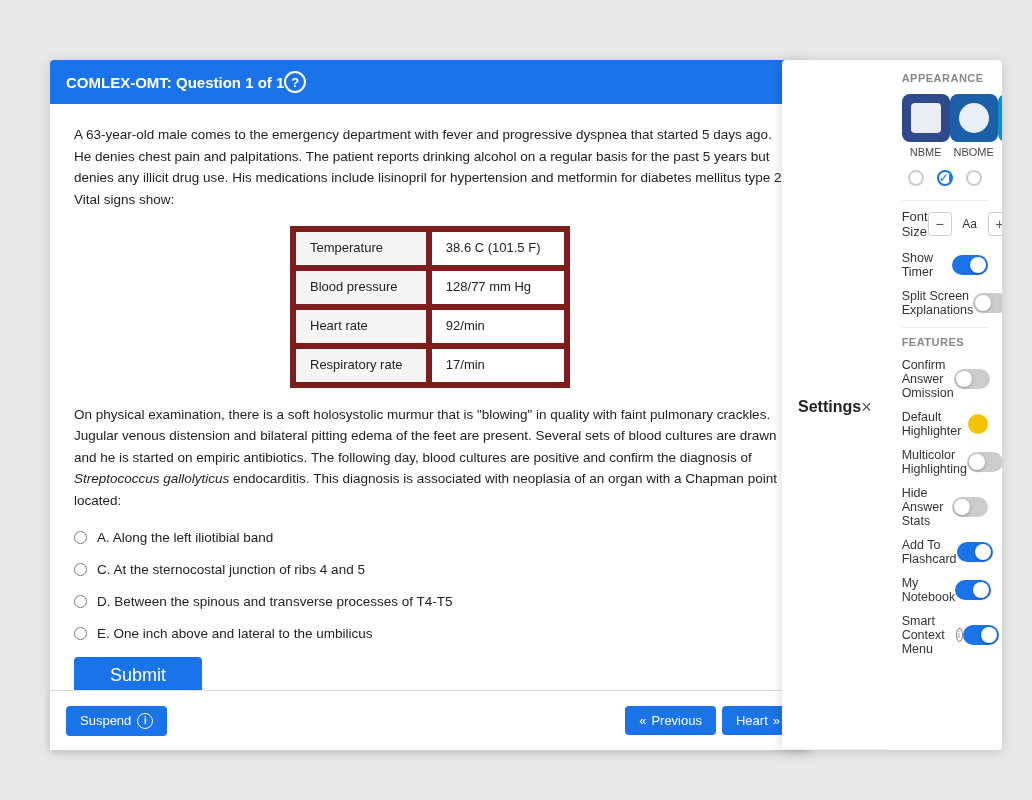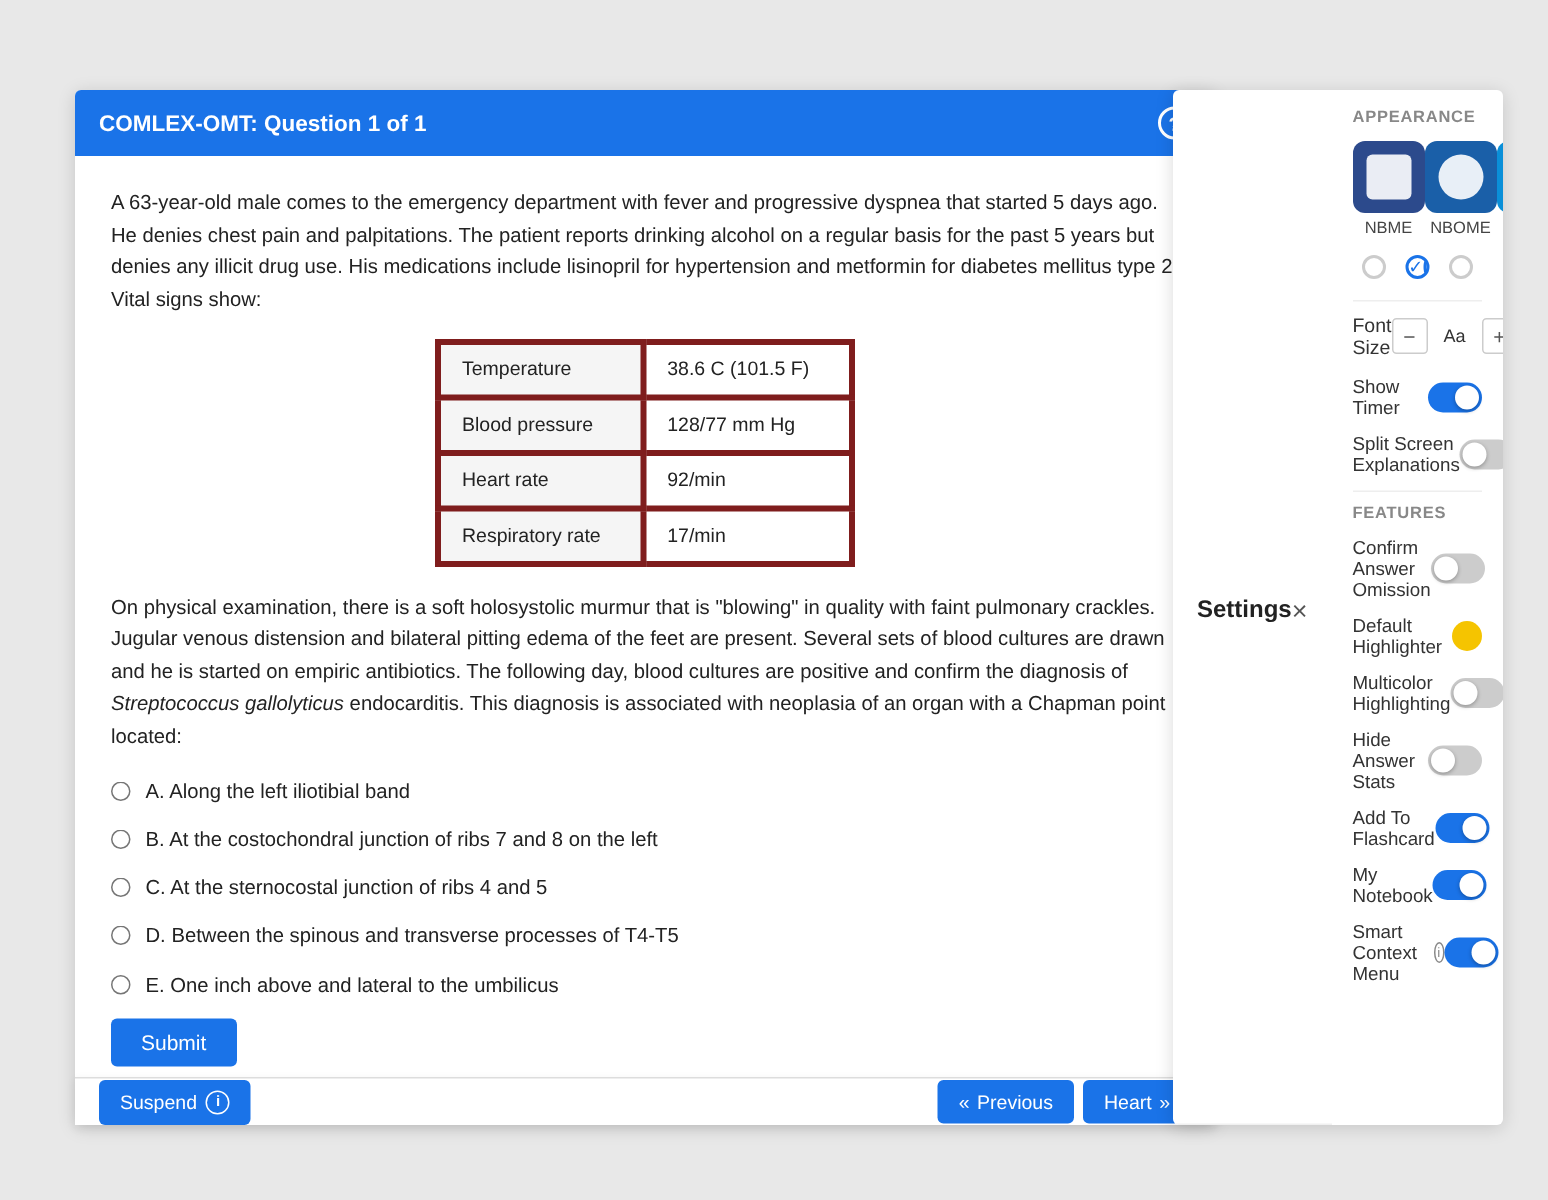--- a/index.html
+++ b/index.html
@@ -28,21 +28,20 @@
     }
 
     
     .question-header {
       background: #1a73e8;
       color: #fff;
       padding: 0 16px;
       height: 44px;
       display: flex;
       align-items: center;
-      justify-content: space-between;
       flex-shrink: 0;
     }
     .question-header-title {
       font-size: 15px;
       font-weight: 600;
     }
     .question-header-icon {
       width: 22px;
       height: 22px;
       border: 2px solid #fff;
@@ -69,21 +68,21 @@
       margin-bottom: 16px;
     }
 
     
     .vitals-table {
       border-collapse: collapse;
       margin: 16px auto;
       min-width: 280px;
     }
     .vitals-table td {
-      border: 4px solid #7f1d1d;
+      border: 6px solid #7f1d1d;
       padding: 6px 14px;
       font-size: 13px;
     }
     .vitals-table td:first-child {
       background: #f5f5f5;
       font-weight: 500;
     }
 
     .question-text-continued {
       margin-bottom: 16px;
@@ -109,34 +108,34 @@
     .answer-choice-label {
       font-size: 13.5px;
       line-height: 1.5;
     }
 
     
     .submit-btn {
       background: #1a73e8;
       color: #fff;
       border: none;
-      padding: 8px 20px;
+      padding: 8px 36px;
       border-radius: 4px;
-      font-size: 14px;
+      font-size: 18px;
       cursor: pointer;
       margin-bottom: 8px;
     }
 
     
     .footer-bar {
       position: absolute;
       bottom: 50px;
       left: 50px;
       width: 760px;
-      height: 32px;
+      height: 60px;
       background: #fff;
       border-top: 1px solid #ddd;
       display: flex;
       align-items: center;
       justify-content: space-between;
       padding: 0 16px;
       box-shadow: 0 2px 6px rgba(0,0,0,0.08);
     }
     .footer-left { display: flex; align-items: center; gap: 8px; }
     .footer-right { display: flex; align-items: center; gap: 6px; }
@@ -443,24 +442,20 @@
       <span id="continued1">On physical examination, there is a soft holosystolic murmur that is "blowing" in quality with faint pulmonary crackles.  Jugular venous distension and bilateral pitting edema of the feet are present.  Several sets of blood cultures are drawn and he is started on empiric antibiotics.  The following day, blood cultures are positive and confirm the diagnosis of </span><span class="italic" id="italic-text">Streptococcus gallolyticus</span><span id="continued2"> endocarditis.  This diagnosis is associated with neoplasia of an organ with a Chapman point located:</span>
     </div>
 
     <div class="answer-choices">
       <div id="choices-container">
           <div class="answer-choice">
       <input type="radio" name="answer" value="A" style="">
       <span class="answer-choice-label">A.  Along the left iliotibial band</span>
     </div>
           <div class="answer-choice">
-      <input type="radio" name="answer" value="B" style="">
-      <span class="answer-choice-label">B.  At the costochondral junction of ribs 7 and 8 on the left</span>
-    </div>
-          <div class="answer-choice">
       <input type="radio" name="answer" value="C" style="">
       <span class="answer-choice-label">C.  At the sternocostal junction of ribs 4 and 5</span>
     </div>
           <div class="answer-choice">
       <input type="radio" name="answer" value="D" style="">
       <span class="answer-choice-label">D.  Between the spinous and transverse processes of T4-T5</span>
     </div>
           <div class="answer-choice">
       <input type="radio" name="answer" value="E" style="">
       <span class="answer-choice-label">E.  One inch above and lateral to the umbilicus</span>

